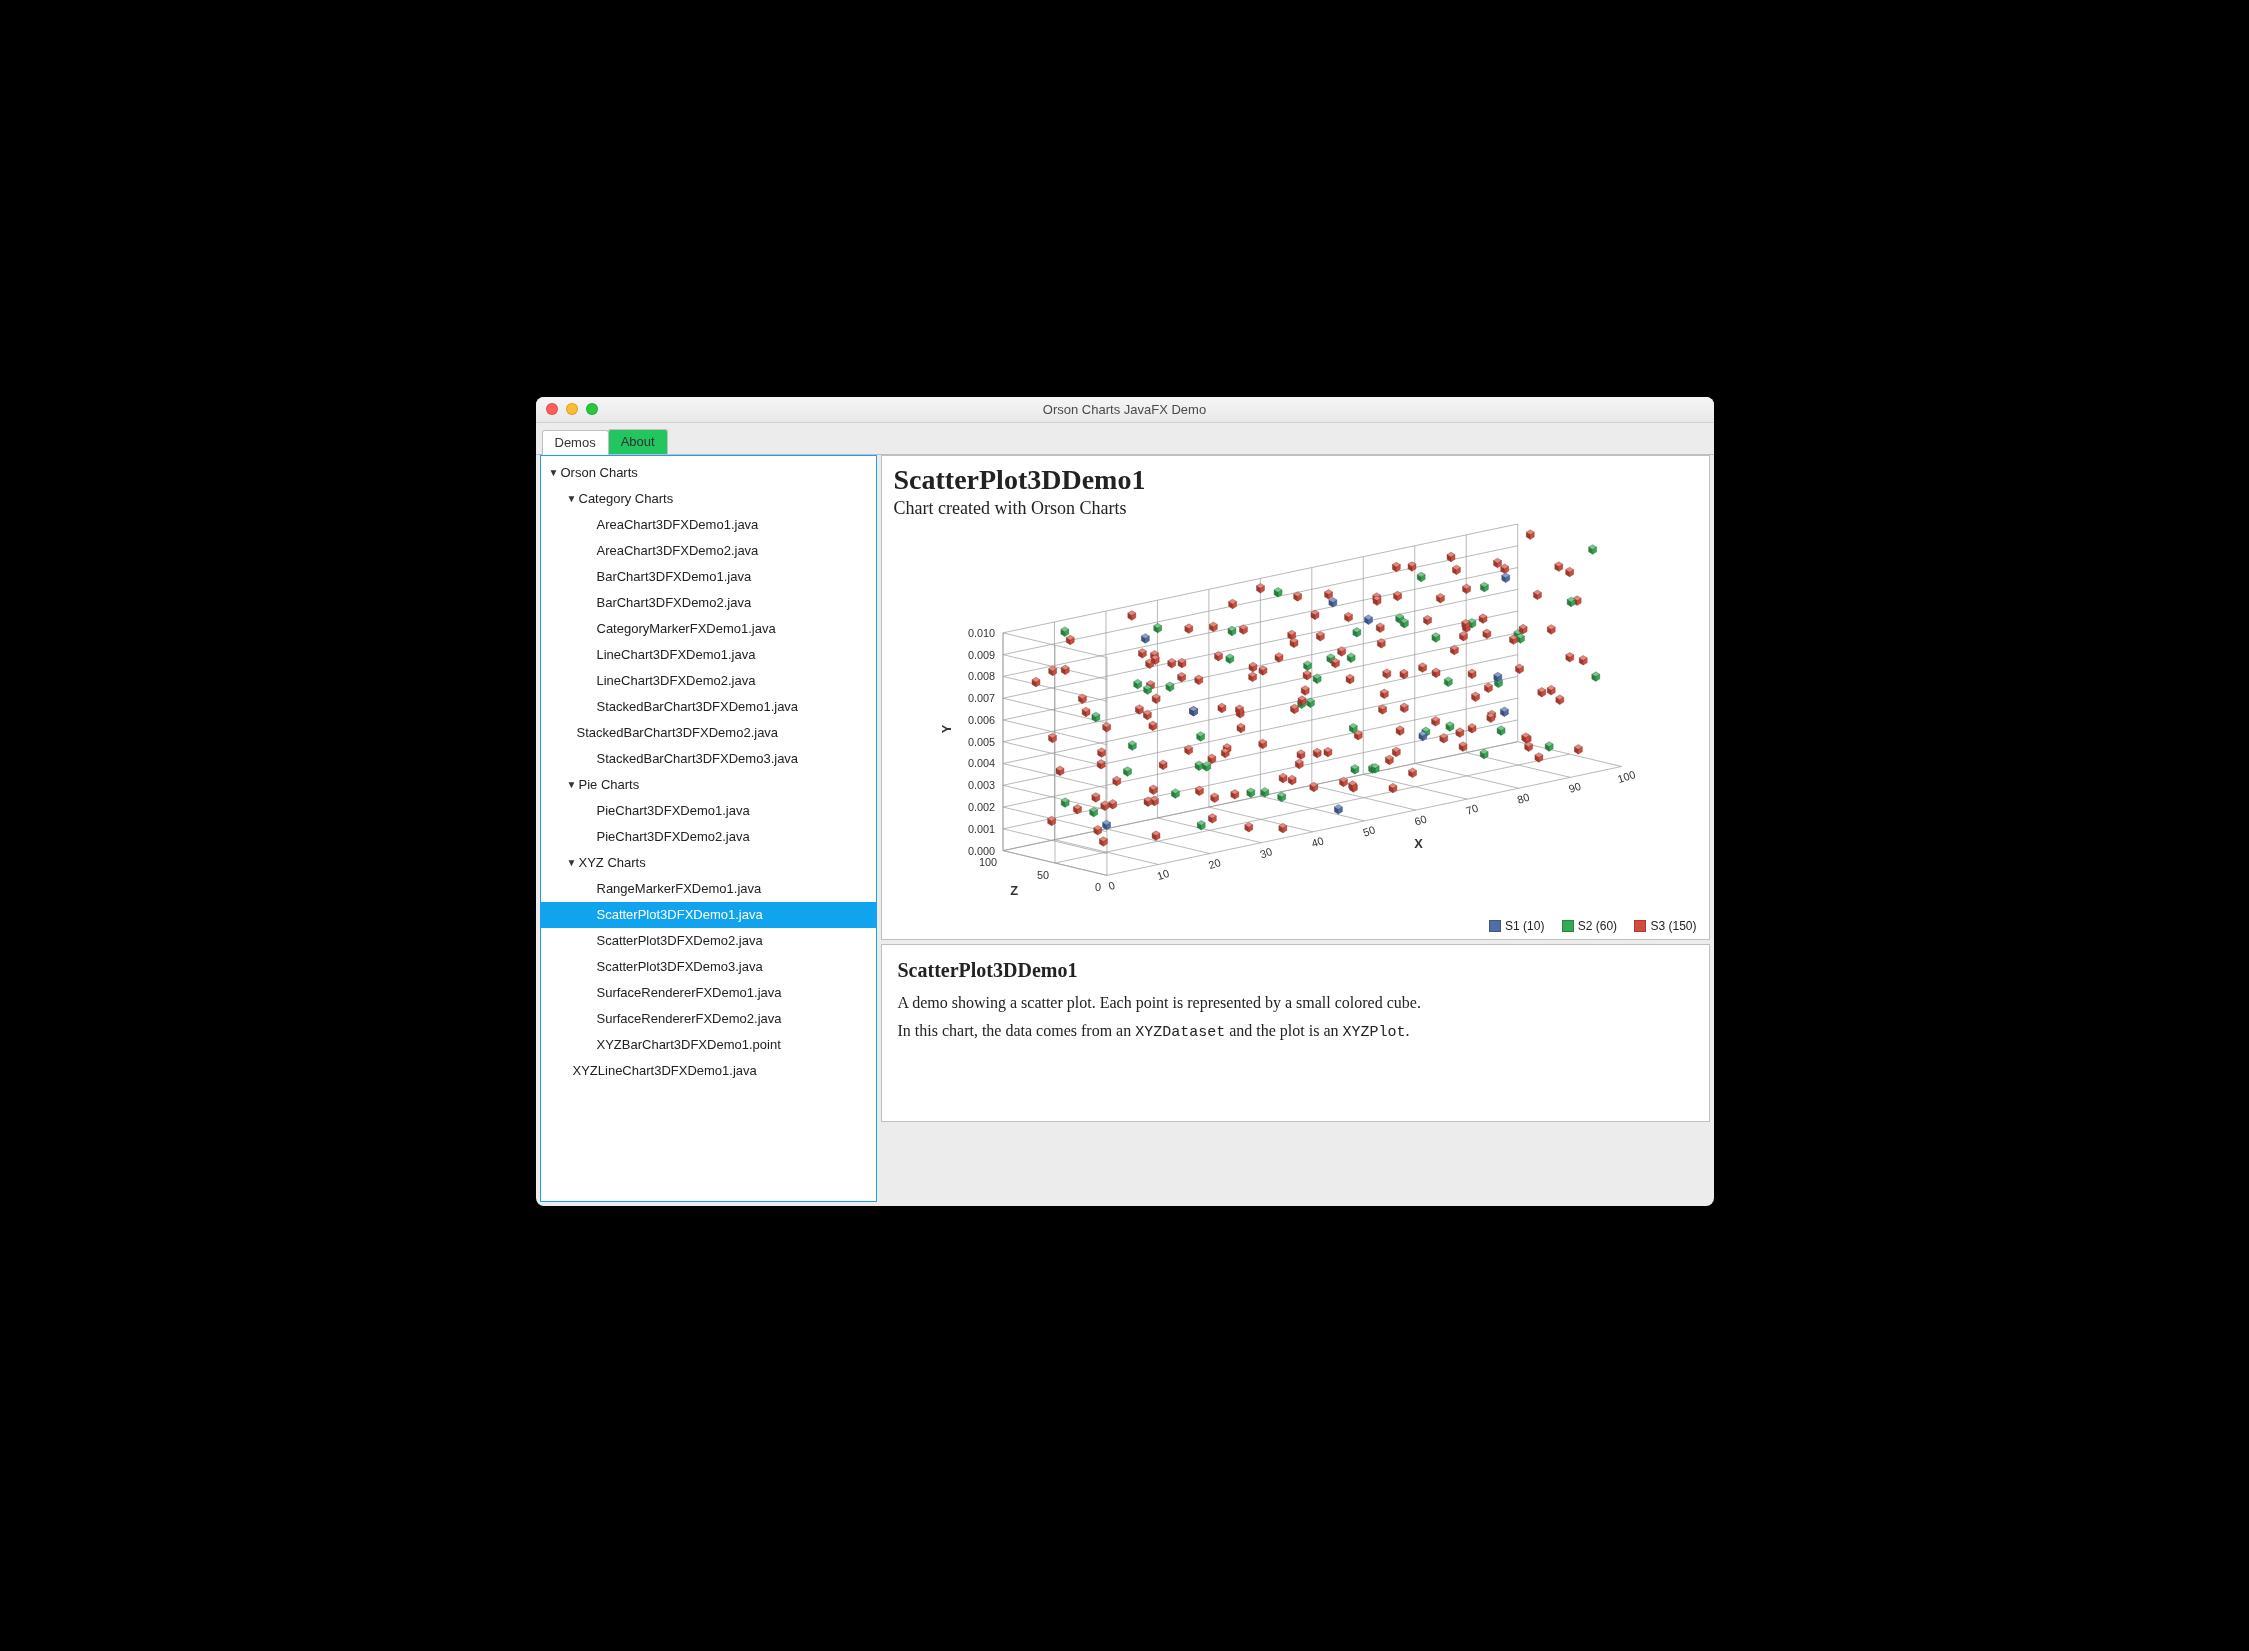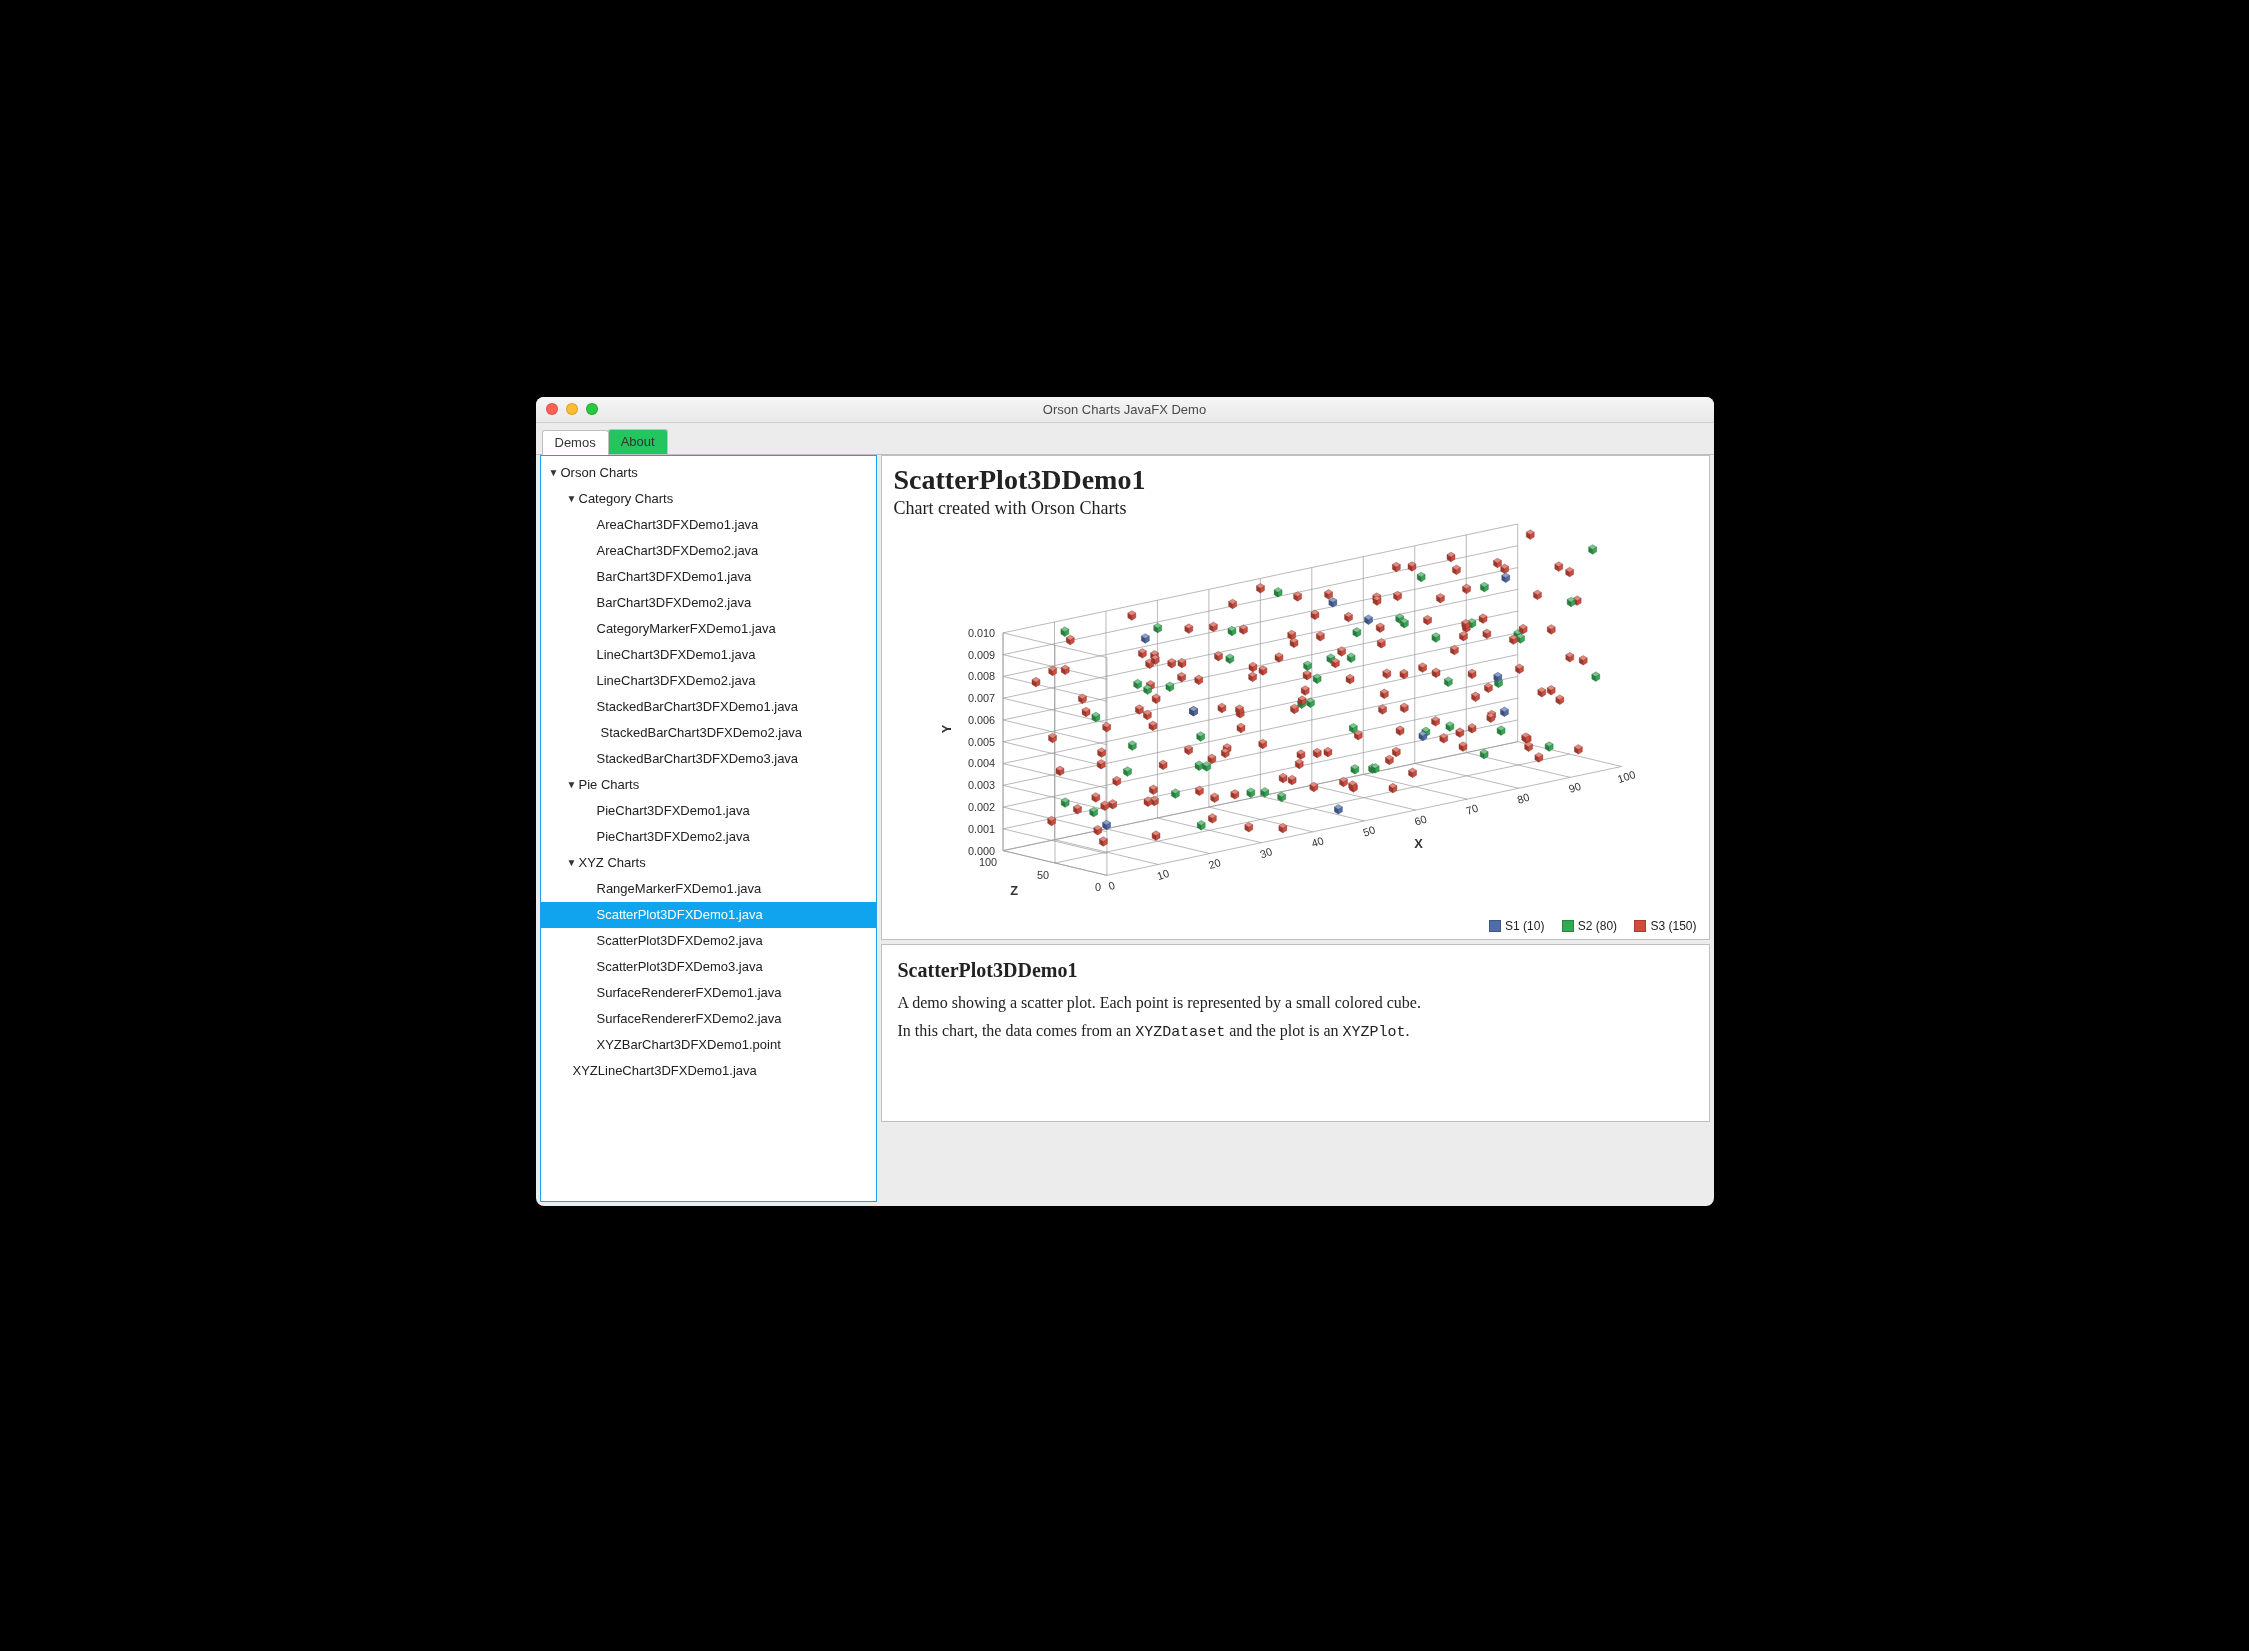--- a/index.html
+++ b/index.html
@@ -92,21 +92,21 @@
               <span>LineChart3DFXDemo1.java</span>
             </div>
             <div class="node" style="padding-left: 44px;">
               <span class="arrow"></span>
               <span>LineChart3DFXDemo2.java</span>
             </div>
             <div class="node" style="padding-left: 44px;">
               <span class="arrow"></span>
               <span>StackedBarChart3DFXDemo1.java</span>
             </div>
-            <div class="node" style="padding-left: 48px;">
+            <div class="node" style="padding-left: 24px;">
               <span class="arrow"></span>
               <span>StackedBarChart3DFXDemo2.java</span>
             </div>
             <div class="node" style="padding-left: 44px;">
               <span class="arrow"></span>
               <span>StackedBarChart3DFXDemo3.java</span>
             </div>
             <div class="node" style="padding-left: 26px;">
               <span class="arrow">▼</span>
               <span>Pie Charts</span>
@@ -873,21 +873,21 @@
                   <path d="M441.1,131.29999999999998 L441.1,136.09999999999997 L437.1,138.49999999999997 L437.1,133.7 Z" fill="#d24b3c" stroke="rgb(126,45,36)" stroke-width="0.4"></path>
                   <path d="M437.1,128.89999999999998 L441.1,131.29999999999998 L437.1,133.7 L433.1,131.29999999999998 Z" fill="rgb(226,138,128)" stroke="rgb(126,45,36)" stroke-width="0.4"></path>
                   <path d="M672.3000000000001,230.3 L672.3000000000001,235.1 L676.3000000000001,237.5 L676.3000000000001,232.70000000000002 Z" fill="rgb(158,56,45)" stroke="rgb(126,45,36)" stroke-width="0.4"></path>
                   <path d="M680.3000000000001,230.3 L680.3000000000001,235.1 L676.3000000000001,237.5 L676.3000000000001,232.70000000000002 Z" fill="#d24b3c" stroke="rgb(126,45,36)" stroke-width="0.4"></path>
                   <path d="M676.3000000000001,227.9 L680.3000000000001,230.3 L676.3000000000001,232.70000000000002 L672.3000000000001,230.3 Z" fill="rgb(226,138,128)" stroke="rgb(126,45,36)" stroke-width="0.4"></path>
                 </g>
               </svg>
           </div>
           <div class="legend">
             <span class="swatch" id="sw1" style="background: rgb(79, 109, 169);"></span><span>S1 (10)</span>
-            <span class="swatch" id="sw2" style="background: rgb(52, 168, 83);"></span><span>S2 (80)</span>
+            <span class="swatch" id="sw2" style="background: rgb(52, 168, 83);"></span><span>S2 (60)</span>
             <span class="swatch" id="sw3" style="background: rgb(210, 75, 60);"></span><span>S3 (150)</span>
           </div>
         </div>
 
         <div class="descPane">
           <h2>ScatterPlot3DDemo1</h2>
           <p>A demo showing a scatter plot. Each point is represented by a small colored cube.</p>
           <p>
             <span>In this chart, the data comes from an </span><code>XYZDataset</code><span> and the plot is an </span><code>XYZPlot</code><span>.</span>
           </p>

